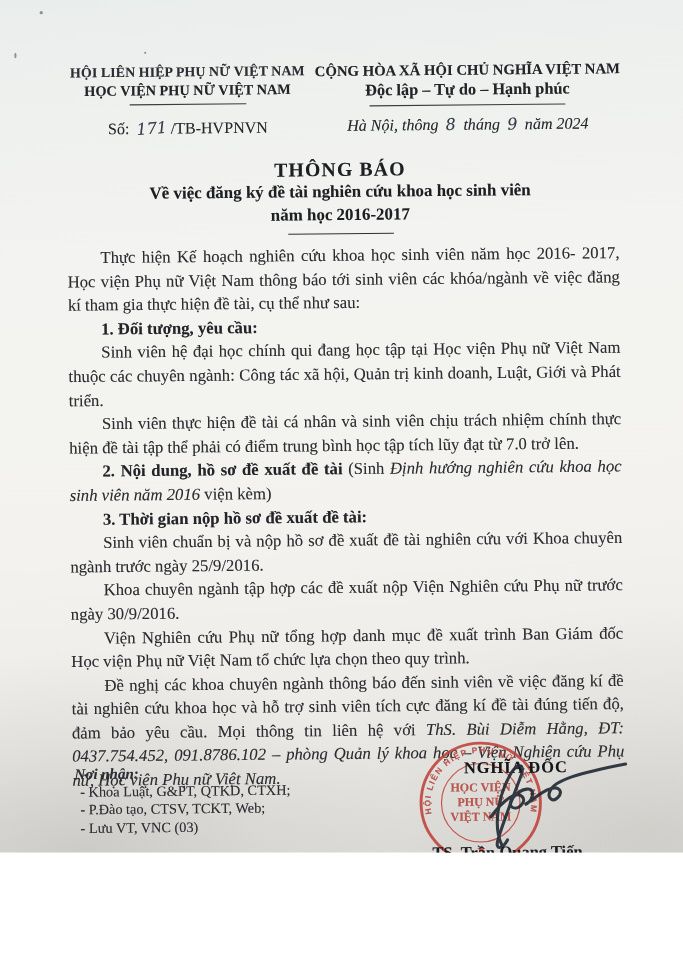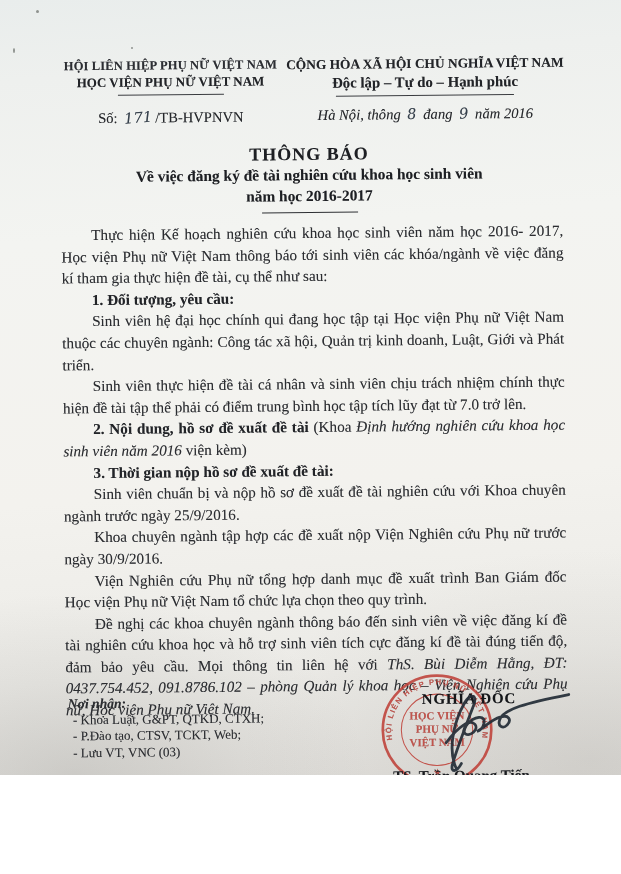--- a/index.html
+++ b/index.html
@@ -79,40 +79,40 @@
           <span class="handwrite">171</span><span>/TB-HVPNVN</span>
         </div>
       </div>
       <div class="h-right">
         <div class="r1">CỘNG HÒA XÃ HỘI CHỦ NGHĨA VIỆT NAM</div>
         <div class="r2">Độc lập – Tự do – Hạnh phúc</div>
         <div class="rule-right"></div>
         <div class="date-line">
           <span>Hà Nội, thông</span>
           <span class="handwrite">8</span>
-          <span>đang</span>
+          <span>tháng</span>
           <span class="handwrite">9</span>
-          <span>năm 2016</span>
+          <span>năm 2024</span>
         </div>
       </div>
     </div>
 
     <div class="title-block">
       <div class="t-main">THÔNG BÁO</div>
       <div class="t-sub">Về việc đăng ký đề tài nghiên cứu khoa học sinh viên</div>
       <div class="t-sub">năm học 2016-2017</div>
       <div class="rule-title"></div>
     </div>
 
     <div class="body-text">
       <p>Thực hiện Kế hoạch nghiên cứu khoa học sinh viên năm học 2016- 2017, Học viện Phụ nữ Việt Nam thông báo tới sinh viên các khóa/ngành về việc đăng kí tham gia thực hiện đề tài, cụ thể như sau:</p>
       <p class="bold">1. Đối tượng, yêu cầu:</p>
       <p>Sinh viên hệ đại học chính qui đang học tập tại Học viện Phụ nữ Việt Nam thuộc các chuyên ngành: Công tác xã hội, Quản trị kinh doanh, Luật, Giới và Phát triển.</p>
       <p>Sinh viên thực hiện đề tài cá nhân và sinh viên chịu trách nhiệm chính thực hiện đề tài tập thể phải có điểm trung bình học tập tích lũy đạt từ 7.0 trở lên.</p>
-      <p><span class="bold">2. Nội dung, hồ sơ đề xuất đề tài</span><span> (Khoa </span><span class="italic">Định hướng nghiên cứu khoa học sinh viên năm 2016</span><span> viện kèm)</span></p>
+      <p><span class="bold">2. Nội dung, hồ sơ đề xuất đề tài</span><span> (Sinh </span><span class="italic">Định hướng nghiên cứu khoa học sinh viên năm 2016</span><span> viện kèm)</span></p>
       <p class="bold">3. Thời gian nộp hồ sơ đề xuất đề tài:</p>
       <p>Sinh viên chuẩn bị và nộp hồ sơ đề xuất đề tài nghiên cứu với Khoa chuyên ngành trước ngày 25/9/2016.</p>
       <p>Khoa chuyên ngành tập hợp các đề xuất nộp Viện Nghiên cứu Phụ nữ trước ngày 30/9/2016.</p>
       <p>Viện Nghiên cứu Phụ nữ tổng hợp danh mục đề xuất trình Ban Giám đốc Học viện Phụ nữ Việt Nam tổ chức lựa chọn theo quy trình.</p>
       <p><span>Đề nghị các khoa chuyên ngành thông báo đến sinh viên về việc đăng kí đề tài nghiên cứu khoa học và hỗ trợ sinh viên tích cực đăng kí đề tài đúng tiến độ, đảm bảo yêu cầu. Mọi thông tin liên hệ với </span><span class="italic">ThS. Bùi Diễm Hằng, ĐT: 0437.754.452, 091.8786.102 – phòng Quản lý khoa học – Viện Nghiên cứu Phụ nữ, Học viện Phụ nữ Việt Nam.</span></p>
     </div>
 
     <div class="recipients">
       <div class="label">Nơi nhận:</div>
       <div class="item">- Khoa Luật, G&amp;PT, QTKD, CTXH;</div>

